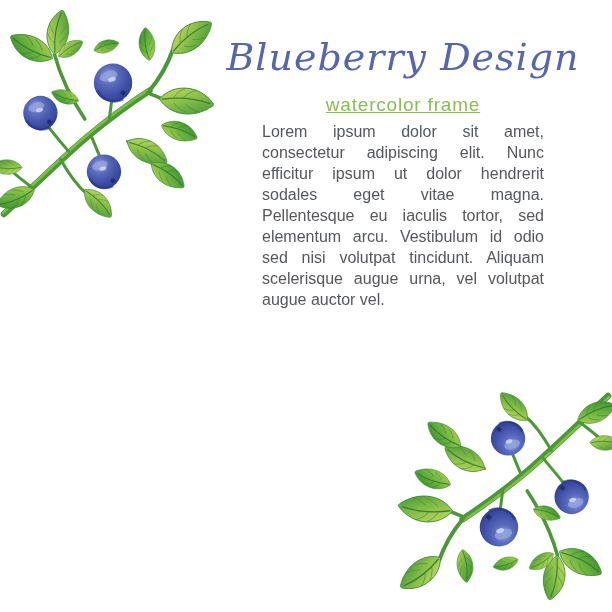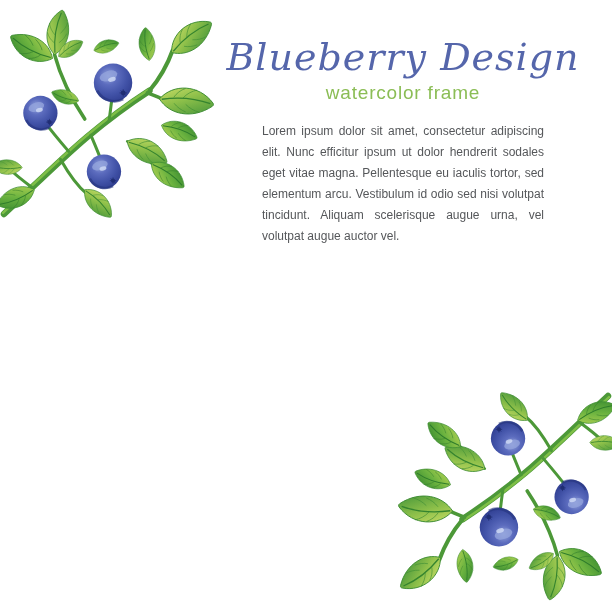--- a/index.html
+++ b/index.html
@@ -30,35 +30,36 @@
     font-family: "DejaVu Serif", serif;
     font-style: italic;
     font-weight: normal;
     font-size: 38px;
     line-height: 46px;
     letter-spacing: 1px;
     color: var(--title, #5566ab);
     white-space: nowrap;
   }
   .heading .subtitle {
-    margin-top: 2px;
+    margin-top: 14px;
     font-size: 19px;
     line-height: 22px;
     letter-spacing: 0.8px;
     color: var(--subtitle, #8bbd55);
+    text-decoration: underline;
   }
   .copy {
     position: absolute;
     left: 262px;
     top: 121px;
     width: 282px;
   }
   .copy p {
     margin: 0 0 13px 0;
-    font-size: 12px;
+    font-size: 16px;
     line-height: 21px;
     color: var(--body-text, #55575a);
     text-align: justify;
   }
 </style>
 </head>
 <body>
 
 <div class="page">
 

